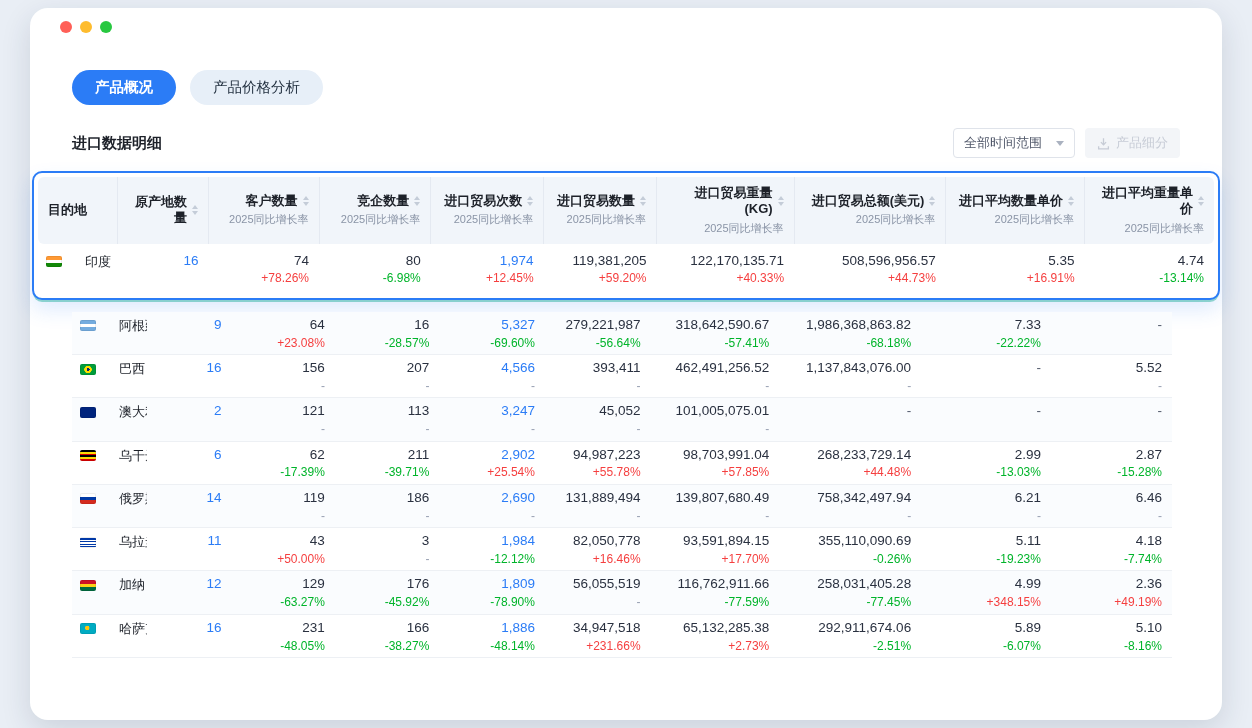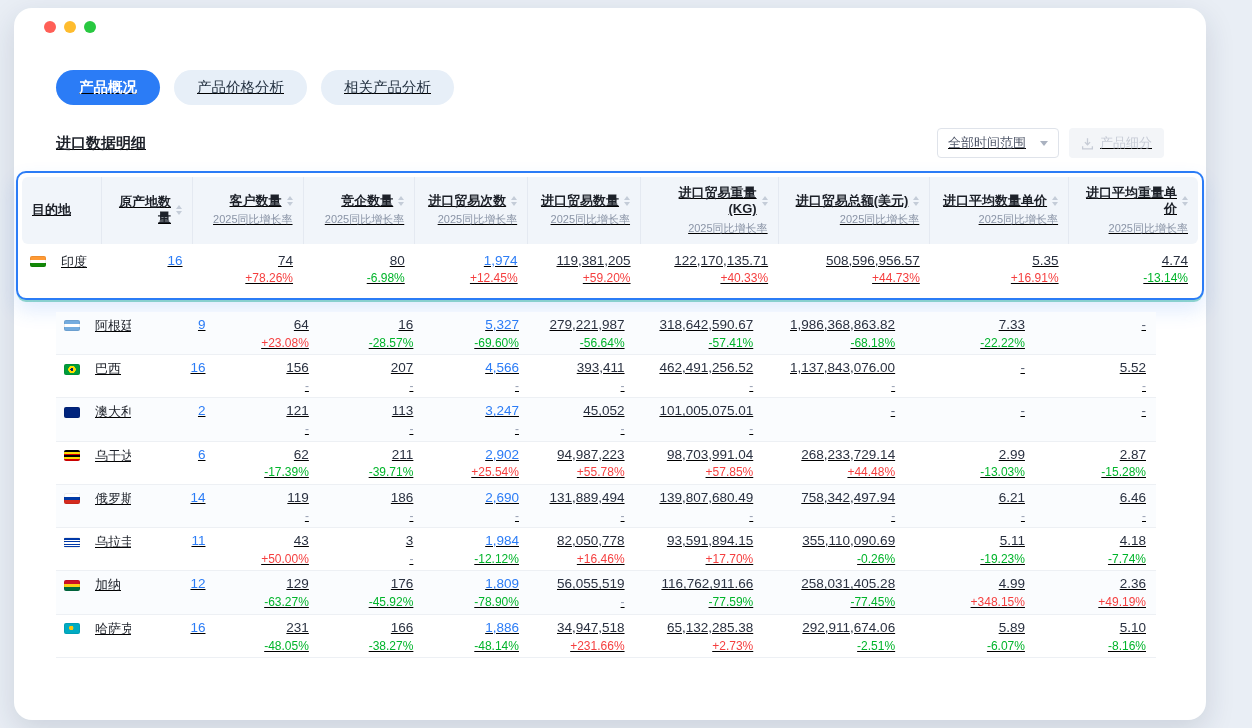--- a/index.html
+++ b/index.html
@@ -7,25 +7,24 @@
   body {
     background: #e9eef5;
     font-family: "Liberation Sans", "DejaVu Sans", sans-serif;
     position: relative;
     overflow: hidden;
     --accent: #2b7cf6;
     --up: #f53f3f;
     --down: #00b42a;
   }
   .window {
-    position: absolute; left: 14px; top: 8px;
+    position: absolute; left: 30px; top: 8px;
     width: 1192px; height: 712px;
     background: #fff; border-radius: 18px;
     box-shadow: 0 10px 30px rgba(30,45,70,.14);
-    text-decoration: underline;
   }
   .traffic-lights { position: absolute; left: 30px; top: 13px; display: flex; gap: 8px; }
   .dot { width: 12px; height: 12px; border-radius: 50%; display: inline-block; cursor: pointer; }
 
   .tab-bar { margin: 62px 42px 0; display: flex; gap: 14px; }
   .tab {
     height: 35px; padding: 0 23px; border-radius: 18px; border: none;
     font-size: 14.5px; font-family: inherit; background: #e7eff8; color: #1f2d3d; cursor: pointer;
   }
   .tab.active { background: var(--accent); color: #fff; font-weight: 700; }
@@ -64,21 +63,21 @@
   .tbl thead th:last-child { border-radius: 0 6px 6px 0; }
   .h-title { display: flex; justify-content: flex-end; align-items: center; gap: 5px; font-size: 13px; font-weight: 700; color: #1d2129; line-height: 1.25; text-align: right; }
   .th-first .h-title { justify-content: flex-start; text-align: left; }
   .h-sub { margin-top: 3px; font-size: 11px; color: #8a94a6; text-align: right; font-weight: 400; }
   .sort-caret { display: inline-flex; flex-direction: column; gap: 2px; flex: none; }
   .c-up { width: 0; height: 0; border-left: 3.5px solid transparent; border-right: 3.5px solid transparent; border-bottom: 4.5px solid #c4ccd8; }
   .c-down { width: 0; height: 0; border-left: 3.5px solid transparent; border-right: 3.5px solid transparent; border-top: 4.5px solid #c4ccd8; }
 
   .tbl td { padding: 9px 10px 8px; text-align: right; vertical-align: top; }
   .dest-cell { text-align: left; vertical-align: middle; padding-left: 8px !important; padding-right: 0 !important; }
-  .dest-inner { display: flex; align-items: center; gap: 15px; white-space: nowrap; overflow: hidden; }
+  .dest-inner { display: flex; align-items: center; gap: 23px; white-space: nowrap; overflow: hidden; }
   .dest-name { font-size: 13px; color: #1d2129; }
   .origin-cell { text-align: center; }
   .cell-value { font-size: 13.5px; color: #2a3140; line-height: 1.25; display: block; }
   .link { color: var(--accent); cursor: pointer; }
   .cell-growth { margin-top: 2px; font-size: 12px; line-height: 1.2; display: block; }
   .g-up { color: var(--up); }
   .g-down { color: var(--down); }
   .g-muted { color: #98a1b3; }
   .muted-dash { color: #525a6b; }
 
@@ -103,21 +102,20 @@
 <div class="window">
   <div class="traffic-lights">
       <span class="dot" style="background: rgb(255, 95, 87);"></span>
       <span class="dot" style="background: rgb(254, 188, 46);"></span>
       <span class="dot" style="background: rgb(40, 200, 64);"></span>
     </div>
 
   <div class="tab-bar">
       <button class="tab active">产品概况</button>
       <button class="tab">产品价格分析</button>
-      <button class="tab">相关产品分析</button>
     </div>
 
   <div class="section-row">
     <div class="section-title">进口数据明细</div>
     <div class="controls">
       <div class="select">
         <span>全部时间范围</span>
         <span class="sel-caret"></span>
       </div>
       <button class="download-btn">

